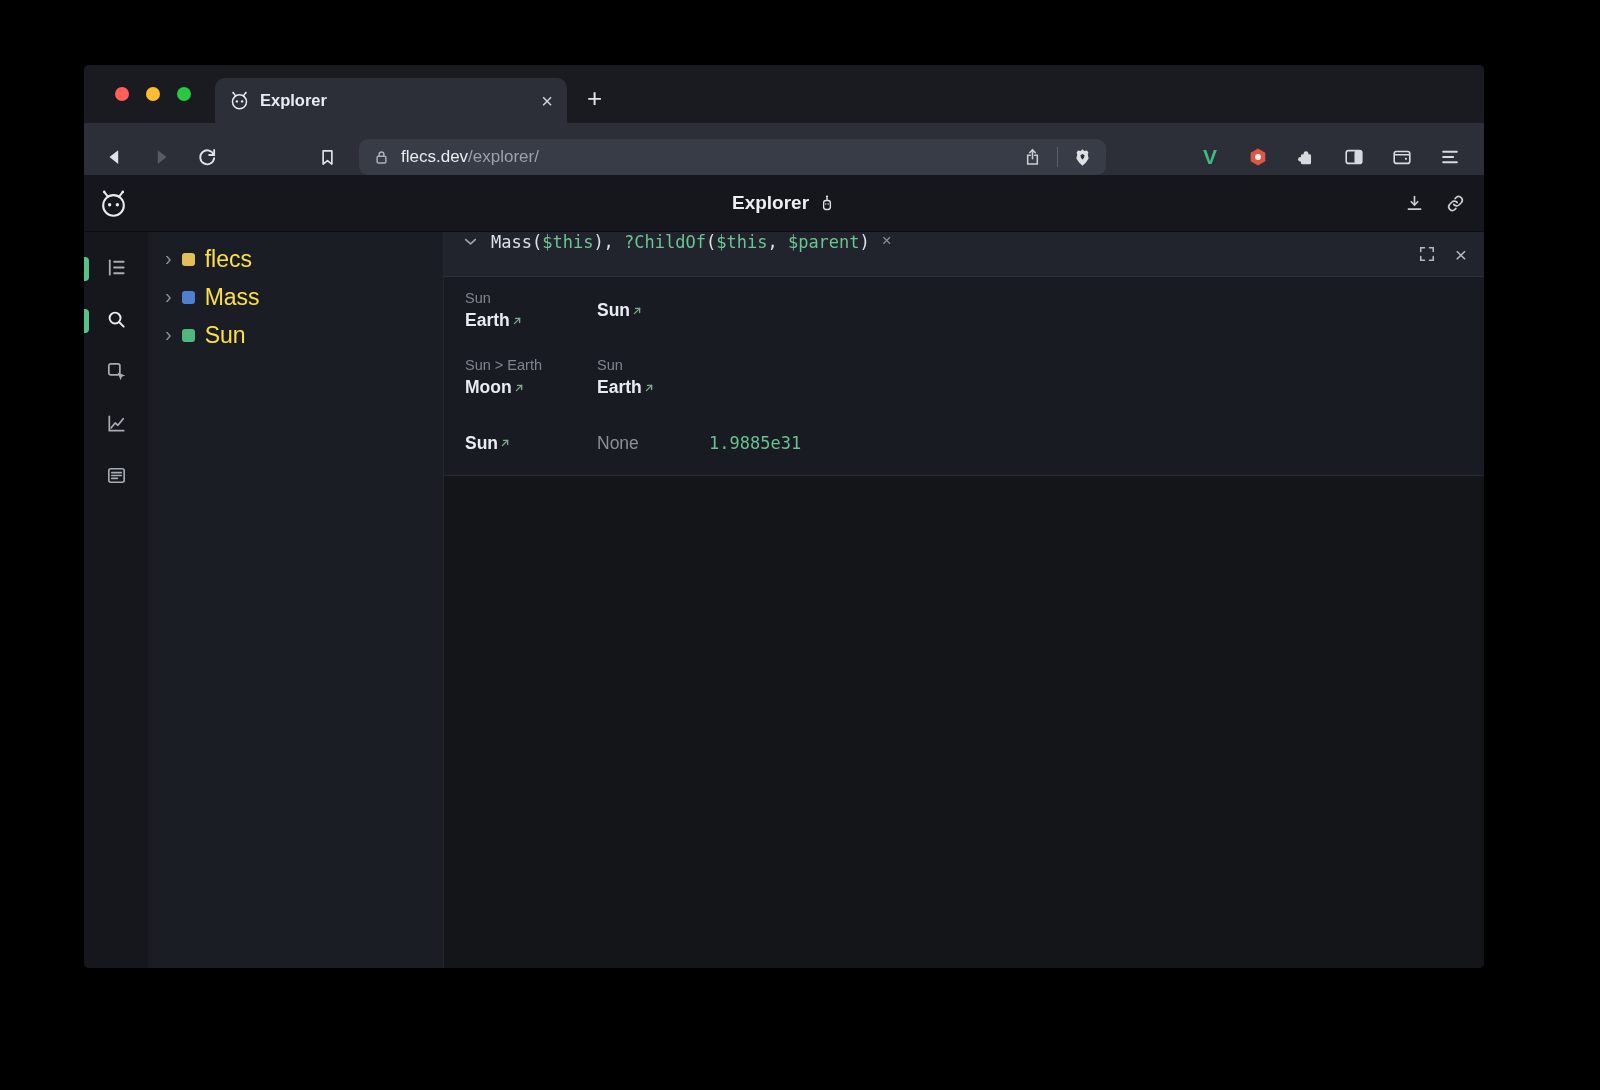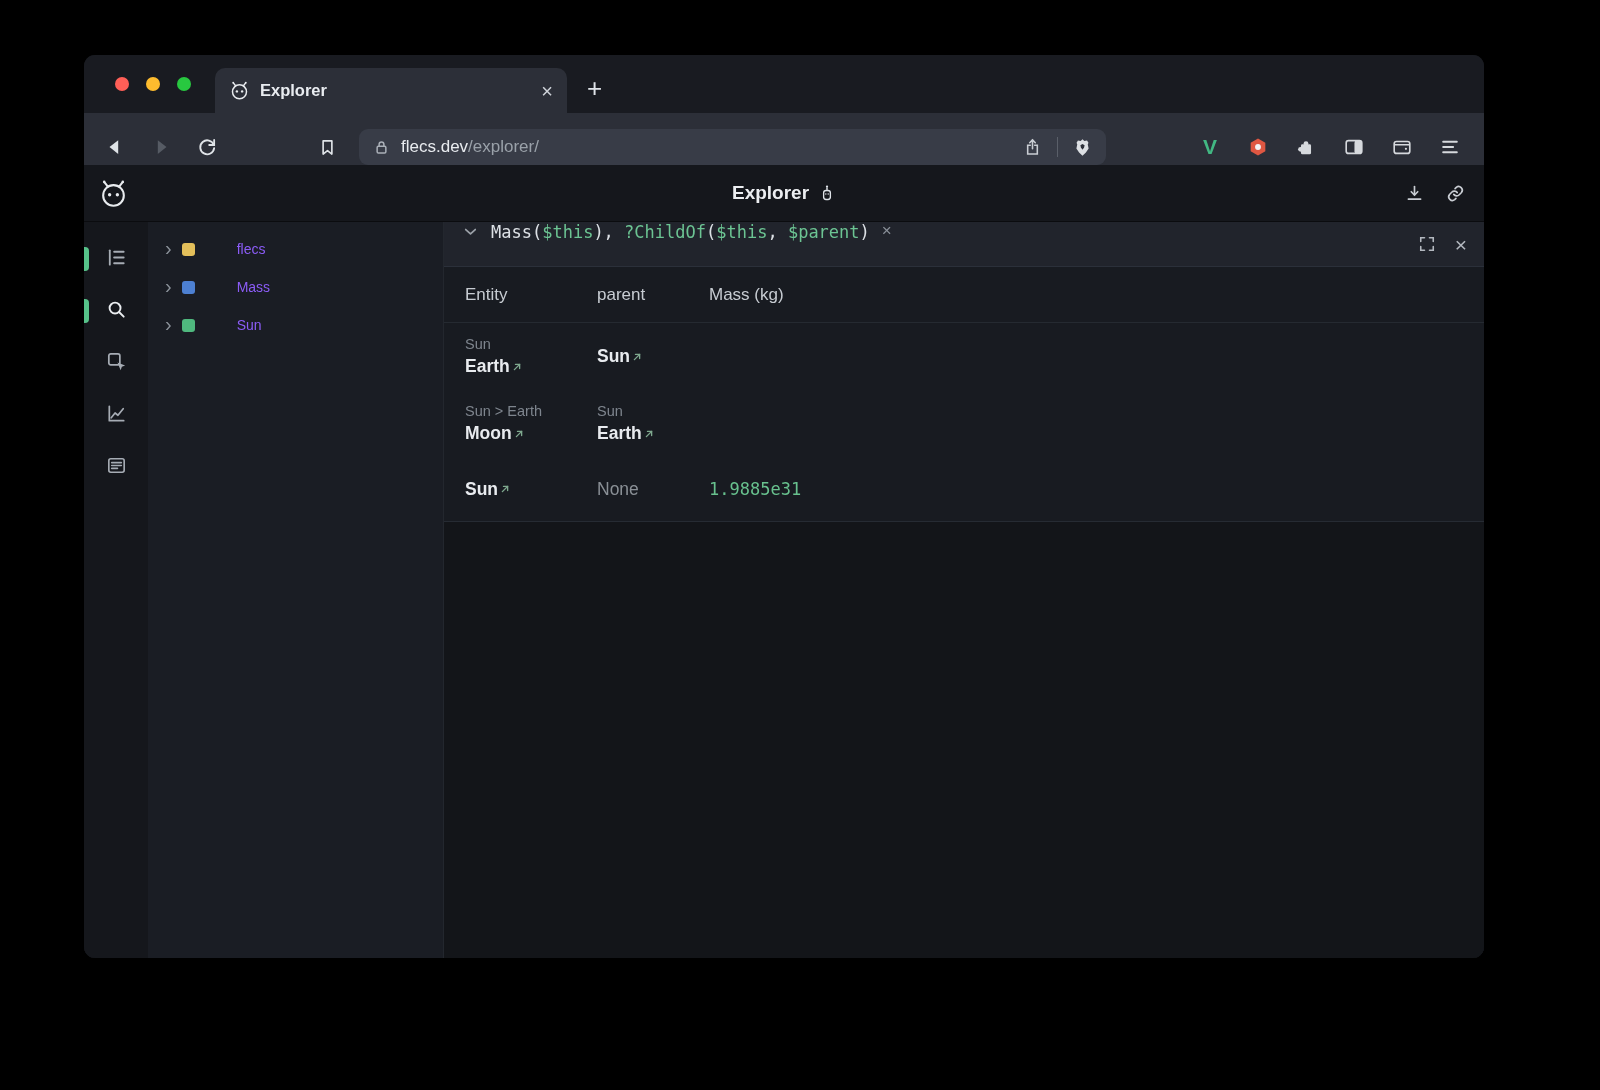--- a/index.html
+++ b/index.html
@@ -1,21 +1,21 @@
 <!DOCTYPE html>
 <html><head>
 <meta charset="utf-8">
 <style>
   * { margin:0; padding:0; box-sizing:border-box; }
   html,body { width:1600px; height:1090px; background:#000; overflow:hidden;
               font-family:"Liberation Sans", sans-serif; }
   body { position:relative; }
 
-  .window { position:absolute; left:84px; top:55px; width:1400px; height:903px;
-            border-radius:11px; overflow:hidden; background:#15171c;
+  .window { position:absolute; left:84px; top:65px; width:1400px; height:903px;
+            border-radius:5px; overflow:hidden; background:#15171c;
             display:flex; flex-direction:column; }
 
   
   .tabstrip { height:58px; background:#191b21; display:flex; align-items:flex-end; flex:0 0 auto; }
   .lights { display:flex; gap:17px; padding:0 0 22px 31px; align-items:center; }
   .light { width:14px; height:14px; border-radius:50%; }
   .light.red { background:#ff5f57; } .light.yellow { background:#febc2e; } .light.green { background:#28c840; }
   .tab { margin-left:24px; width:352px; height:45px; background:#2c2f38;
          border-radius:10px 10px 0 0; display:flex; align-items:center; padding:0 14px; gap:10px; }
   .tab-title { flex:1; font-size:16.5px; font-weight:700; color:#e9ecf0; }
@@ -53,21 +53,21 @@
              align-items:center; padding-top:23px; gap:28px; flex:0 0 auto; }
   .indicator { position:absolute; left:0; width:5px; height:24px; background:#56c289; border-radius:0 4px 4px 0; }
   .ind-1 { top:25px; } .ind-2 { top:77px; }
   .sb-ic { width:24px; height:24px; display:flex; align-items:center; justify-content:center; }
 
   .treepanel { width:296px; background:#1a1d24; border-right:1px solid #23272e;
                padding-top:8px; flex:0 0 auto; }
   .tree-item { height:38px; display:flex; align-items:center; padding-left:17px; gap:10px; }
   .tree-chevron { color:#8a9199; font-size:20px; line-height:1; margin-top:-2px; }
   .swatch { width:13px; height:13px; border-radius:3px; flex:0 0 auto; }
-  .tree-label { font-size:14px; color:#8b5cf6;margin-left:32px; }
+  .tree-label { font-size:23px; color:#fde047; }
 
   .querypanel { flex:1; min-width:0; display:flex; flex-direction:column; background:#131519; }
   .qheader { height:45px; background:#21242c; border-bottom:1px solid #2b303a;
              display:flex; padding:0 17px; flex:0 0 auto; }
   .qtext { margin-left:11px; font-family:"DejaVu Sans Mono", monospace; font-size:17px;
            white-space:pre; display:flex; }
   .q-plain { color:#dde1e6; } .q-var { color:#6cc493; }
   .q-close-small { margin-left:12px; color:#8a9099; font-size:17px; line-height:1; }
   .qheader-right { margin-left:auto; display:flex; align-items:center; gap:18px; }
   .q-close-big { color:#b4b9c0; font-size:21px; line-height:1; }
@@ -321,25 +321,20 @@
                 <path d="M15 4.5h4.5V9"></path>
                 <path d="M19.5 15v4.5H15"></path>
                 <path d="M9 19.5H4.5V15"></path>
             </svg>
           </span>
           <span class="q-close-big">×</span>
         </span>
       </div>
 
       <div class="tableblock">
-        <div class="thead">
-          <span class="c-entity">Entity</span>
-          <span class="c-parent">parent</span>
-          <span class="c-mass">Mass (kg)</span>
-        </div>
 
         <div class="trow">
           <div class="cell c-entity">
             <div class="cell-path">Sun</div>
             <div class="cell-name">
                 <span>Earth</span>
                 <svg viewBox="0 0 16 16" width="12" height="12" fill="none" stroke="#7fa98f" stroke-width="1.8" stroke-linecap="round">
                   <path d="M4.5 11.5 11.5 4.5"></path>
                   <path d="M6 4.5h5.5V10"></path>
                 </svg>

